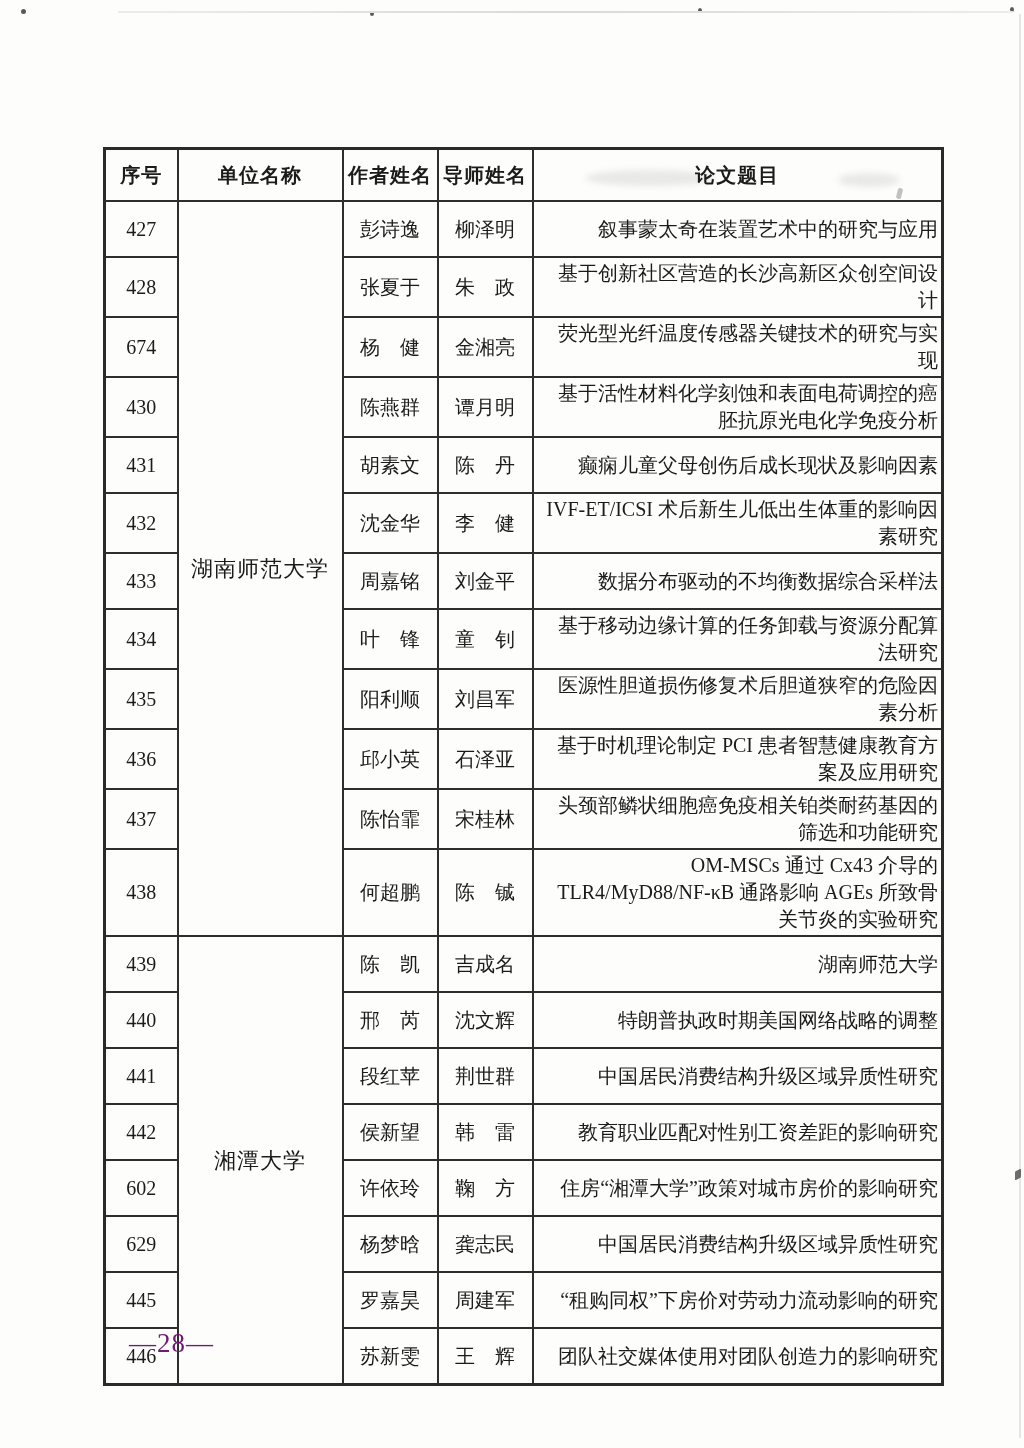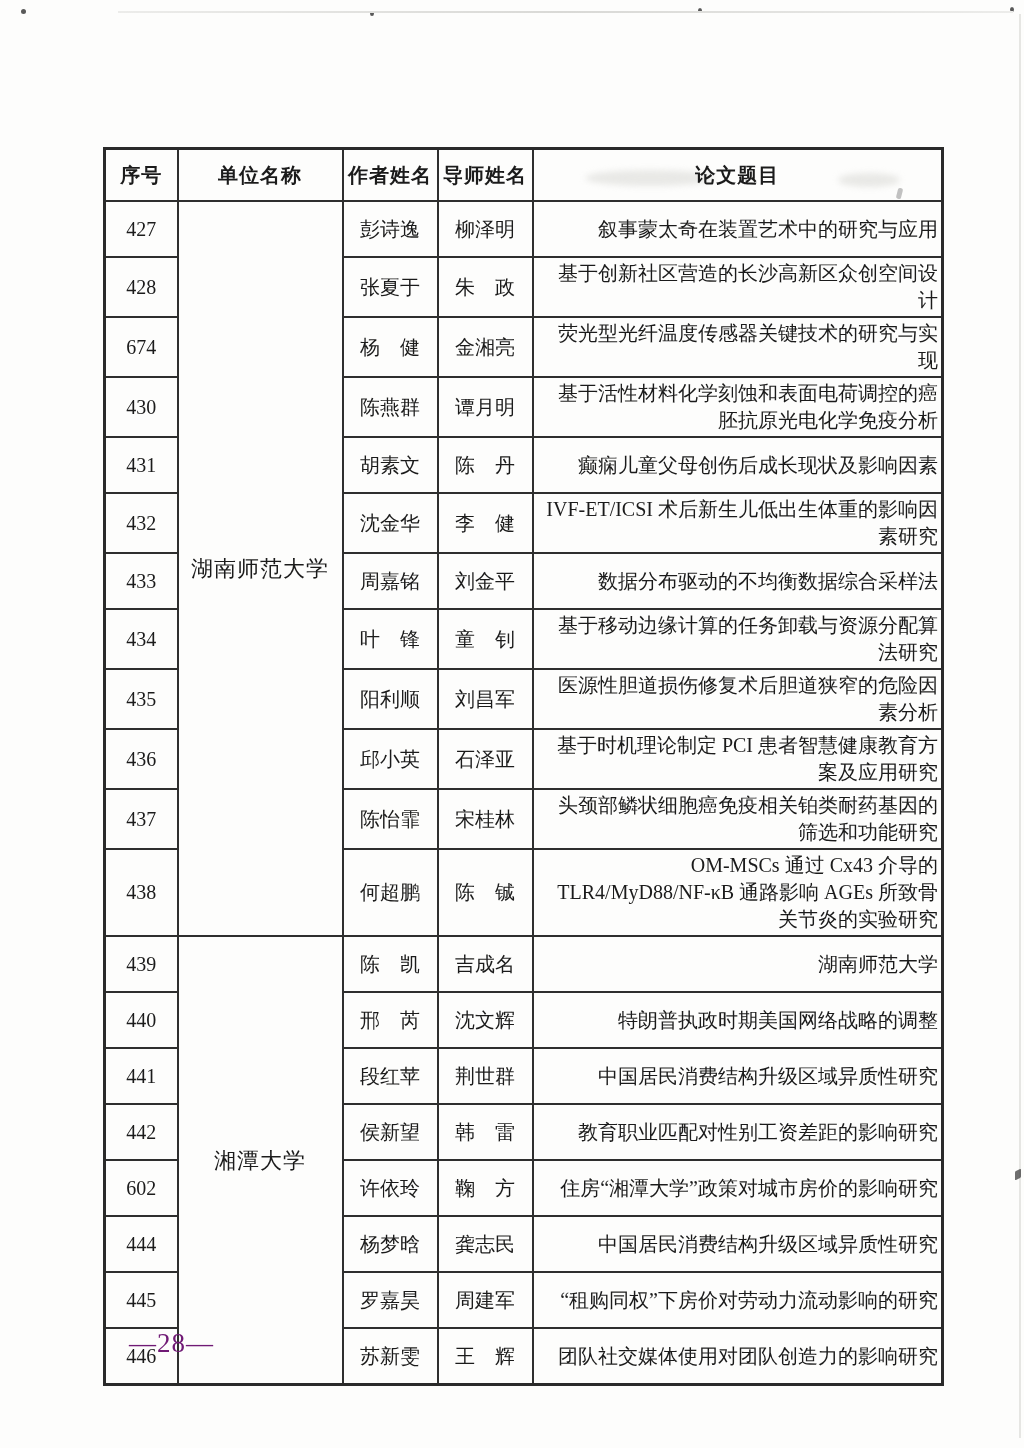--- a/index.html
+++ b/index.html
@@ -221,21 +221,21 @@
           <td class="c-advisor">韩　雷</td>
           <td class="c-title">教育职业匹配对性别工资差距的影响研究</td>
         </tr>
         <tr>
           <td class="c-serial">602</td>
           <td class="c-author">许依玲</td>
           <td class="c-advisor">鞠　方</td>
           <td class="c-title">住房“湘潭大学”政策对城市房价的影响研究</td>
         </tr>
         <tr>
-          <td class="c-serial">444</td>
+          <td class="c-serial">629</td>
           <td class="c-author">杨梦晗</td>
           <td class="c-advisor">龚志民</td>
           <td class="c-title">中国居民消费结构升级区域异质性研究</td>
         </tr>
         <tr>
           <td class="c-serial">445</td>
           <td class="c-author">罗嘉昊</td>
           <td class="c-advisor">周建军</td>
           <td class="c-title">“租购同权”下房价对劳动力流动影响的研究</td>
         </tr>

